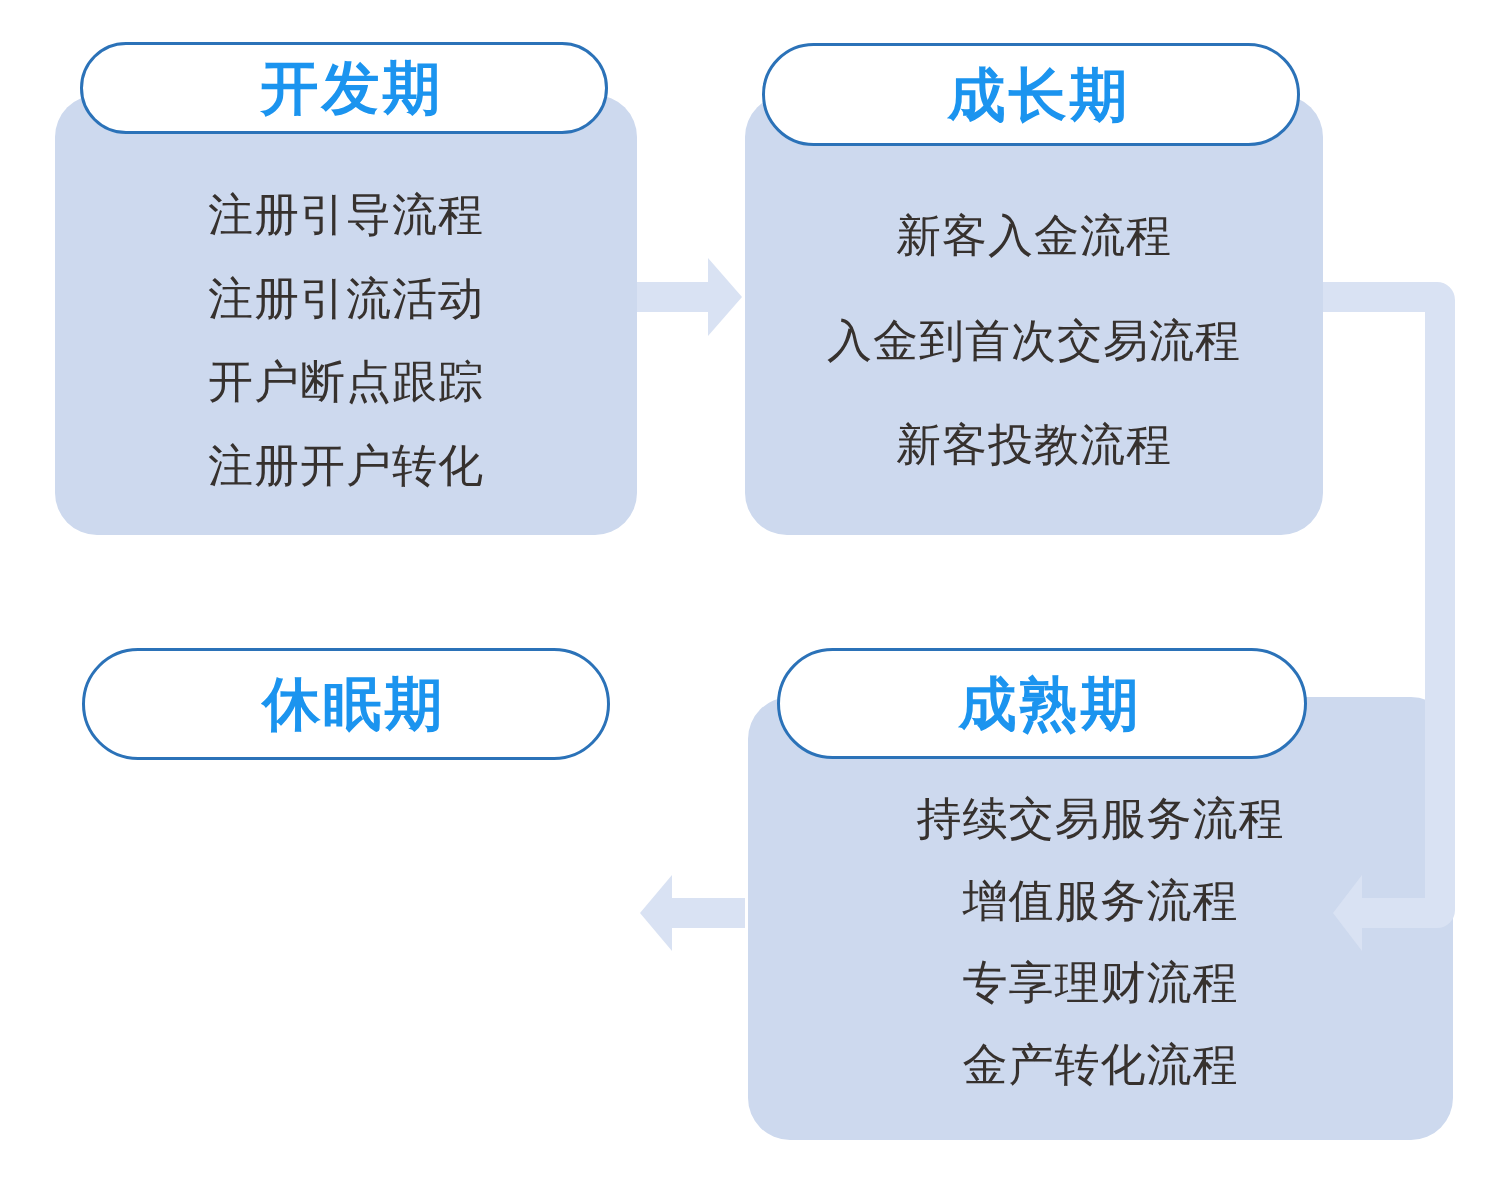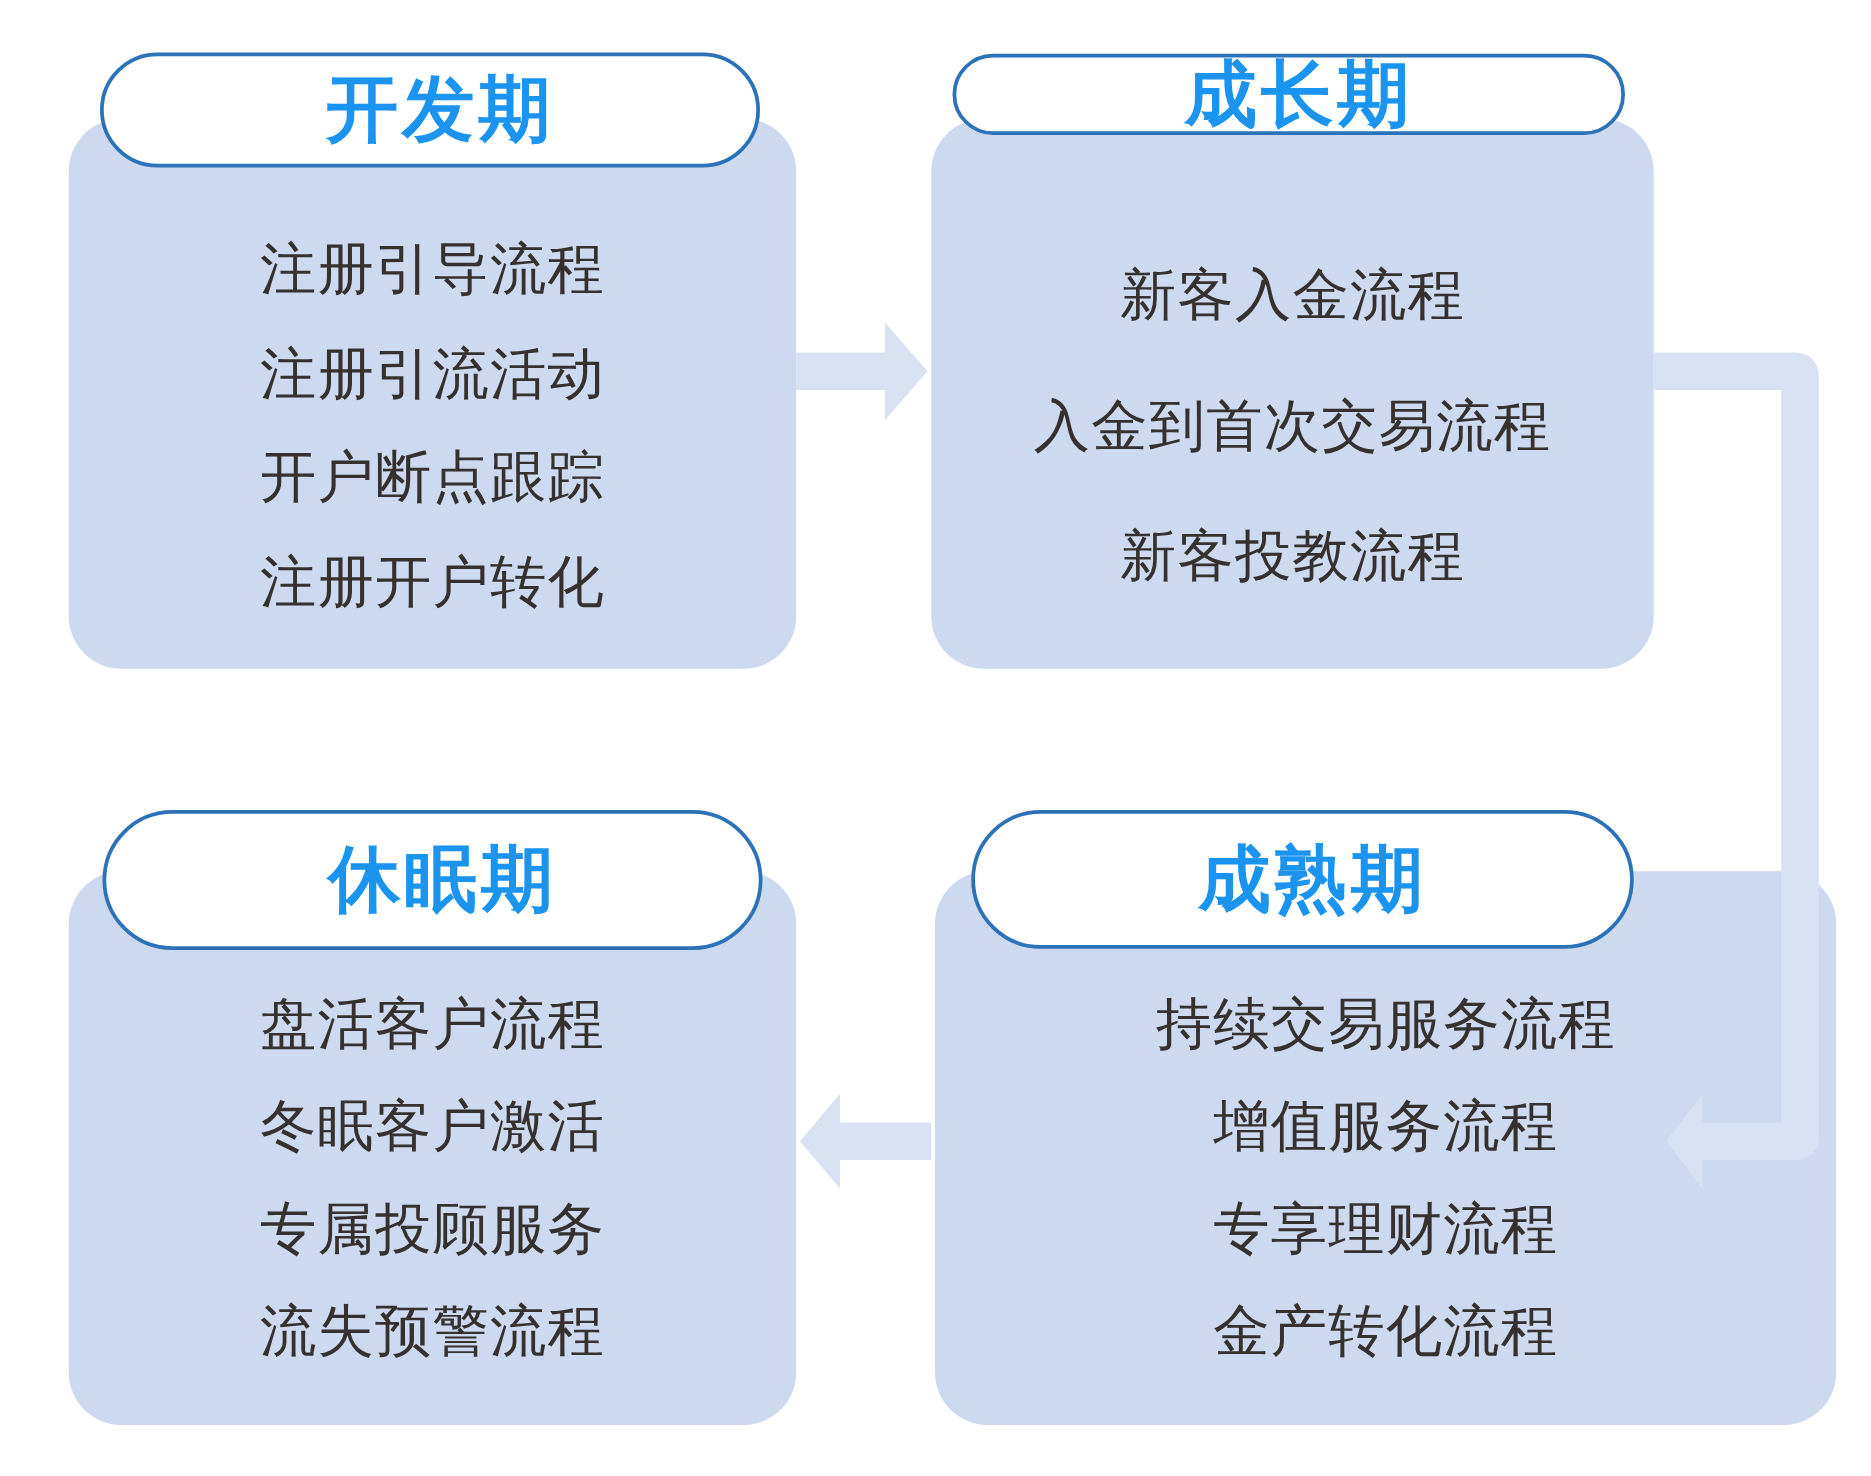--- a/index.html
+++ b/index.html
@@ -11,33 +11,33 @@
     overflow:hidden;
   }
   .card{
     position:absolute;
     background:#CDD9EE;
     border-radius:42px;
   }
   .card-dev     {left:55px;  top:95px;  width:582px; height:440px;}
   .card-growth  {left:745px; top:95px;  width:578px; height:440px;}
   .card-dormant {left:55px;  top:697px; width:582px; height:443px;}
-  .card-mature  {left:748px; top:697px; width:705px; height:443px;padding-left:16px;}
+  .card-mature  {left:748px; top:697px; width:705px; height:443px;}
 
   .pill{
     position:absolute;
     background:#ffffff;
     border:3px solid #2B72B8;
     border-radius:999px;
     display:flex;align-items:center;justify-content:center;
     box-sizing:border-box;
     z-index:3;
   }
   .pill-dev     {left:80px;  top:42px;  width:528px; height:92px;}
-  .pill-growth  {left:762px; top:43px;  width:538px; height:65px;}
+  .pill-growth  {left:762px; top:43px;  width:538px; height:103px;}
   .pill-dormant {left:82px;  top:648px; width:528px; height:112px;}
   .pill-mature  {left:777px; top:648px; width:530px; height:111px;}
 
   .pill-title{
     color:#1B94EF;
     font-size:58px;
     font-weight:700;
     letter-spacing:3px;
     line-height:1;
     padding-left:3px; 
@@ -109,25 +109,17 @@
       <div class="flow-item">持续交易服务流程</div>
       <div class="flow-item">增值服务流程</div>
       <div class="flow-item">专享理财流程</div>
       <div class="flow-item">金产转化流程</div>
     </div>
   </div>
   <div class="pill pill-mature">
     <span class="pill-title">成熟期</span>
   </div>
 
-  <div class="card card-dormant">
-    <div class="items">
-      <div class="flow-item">盘活客户流程</div>
-      <div class="flow-item">冬眠客户激活</div>
-      <div class="flow-item">专属投顾服务</div>
-      <div class="flow-item">流失预警流程</div>
-    </div>
-  </div>
   <div class="pill pill-dormant">
     <span class="pill-title">休眠期</span>
   </div>
 
 </div>
 
 </body></html>

